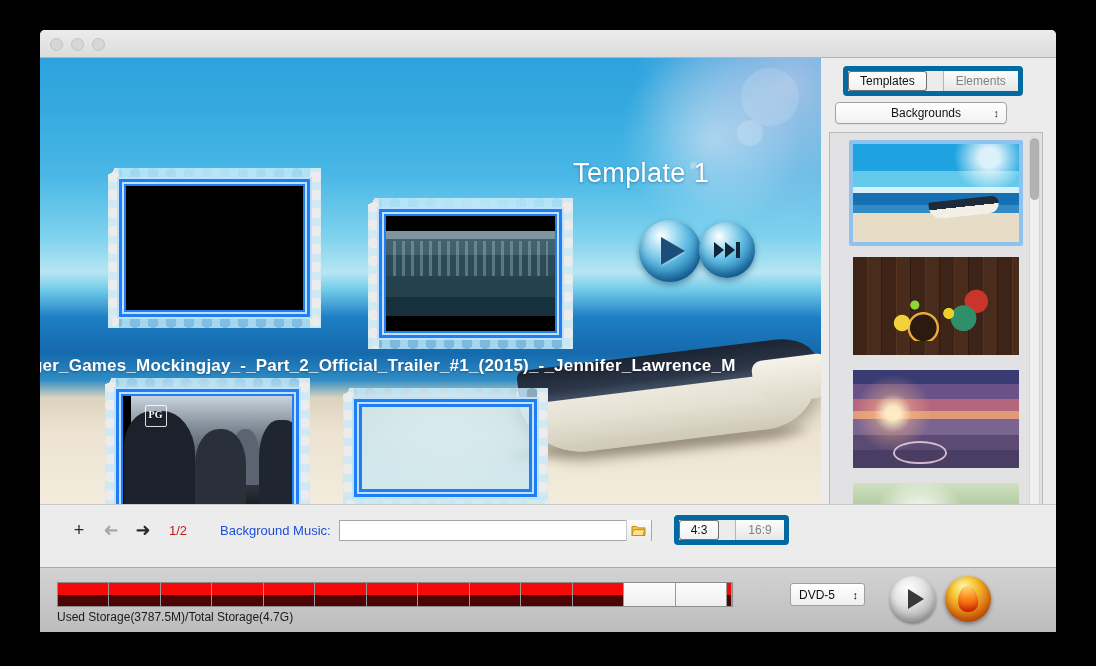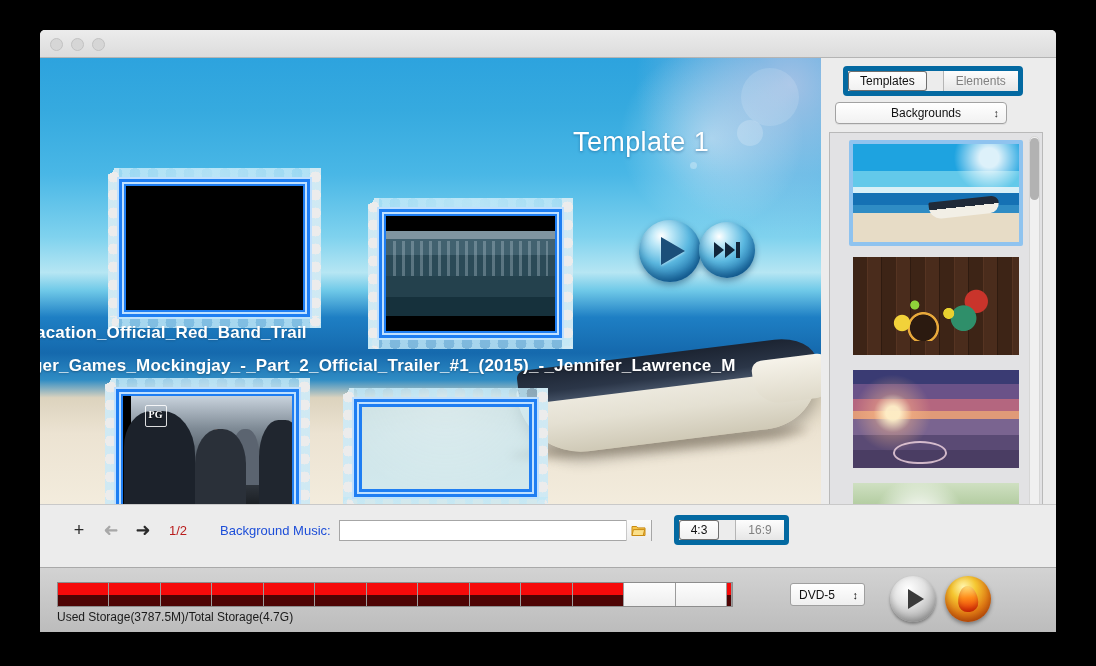--- a/index.html
+++ b/index.html
@@ -57,21 +57,21 @@
     background:linear-gradient(to bottom,#f6f3ea,#ded9c9);
     border-radius:10px 12px 18px 26px;transform:rotate(-7deg);
   }
   .boat-shadow{
     position:absolute;left:0;top:92px;width:300px;height:16px;
     background:rgba(120,105,80,.38);filter:blur(5px);border-radius:50%;
     transform:rotate(-5deg);
   }
   
   .tpl-title{
-    position:absolute;left:533px;top:69px;
+    position:absolute;left:533px;top:100px;
     font-size:27px;color:#fff;font-weight:300;letter-spacing:.4px;
     text-shadow:0 1px 3px rgba(0,60,110,.45);
   }
   .tpl-title b{font-weight:400;}
   .orb{
     position:absolute;border-radius:50%;
     background:
       radial-gradient(circle at 36% 26%, #ffffff 0%, #bfe9f8 16%, #5bb8e0 46%, #1b6fa8 78%, #0d4d79 100%);
     box-shadow:0 3px 6px rgba(0,50,90,.45), inset 0 -5px 10px rgba(0,40,80,.35);
     display:flex;align-items:center;justify-content:center;
@@ -407,21 +407,20 @@
         </div>
       </div>
 
       <div class="stamp f4">
         <span class="side l"></span>
           <span class="side r"></span>
         <div class="frame-border"></div>
         <div class="thumb clear"></div>
       </div>
 
-      <div class="cap c1">acation_Official_Red_Band_Trail</div>
       <div class="cap c2">ger_Games_Mockingjay_-_Part_2_Official_Trailer_#1_(2015)_-_Jennifer_Lawrence_M</div>
 
     </div>
 
     <div class="side">
 
       <div class="seg tabs-row">
         <button class="on">Templates</button>
         <button>Elements</button>
       </div>

